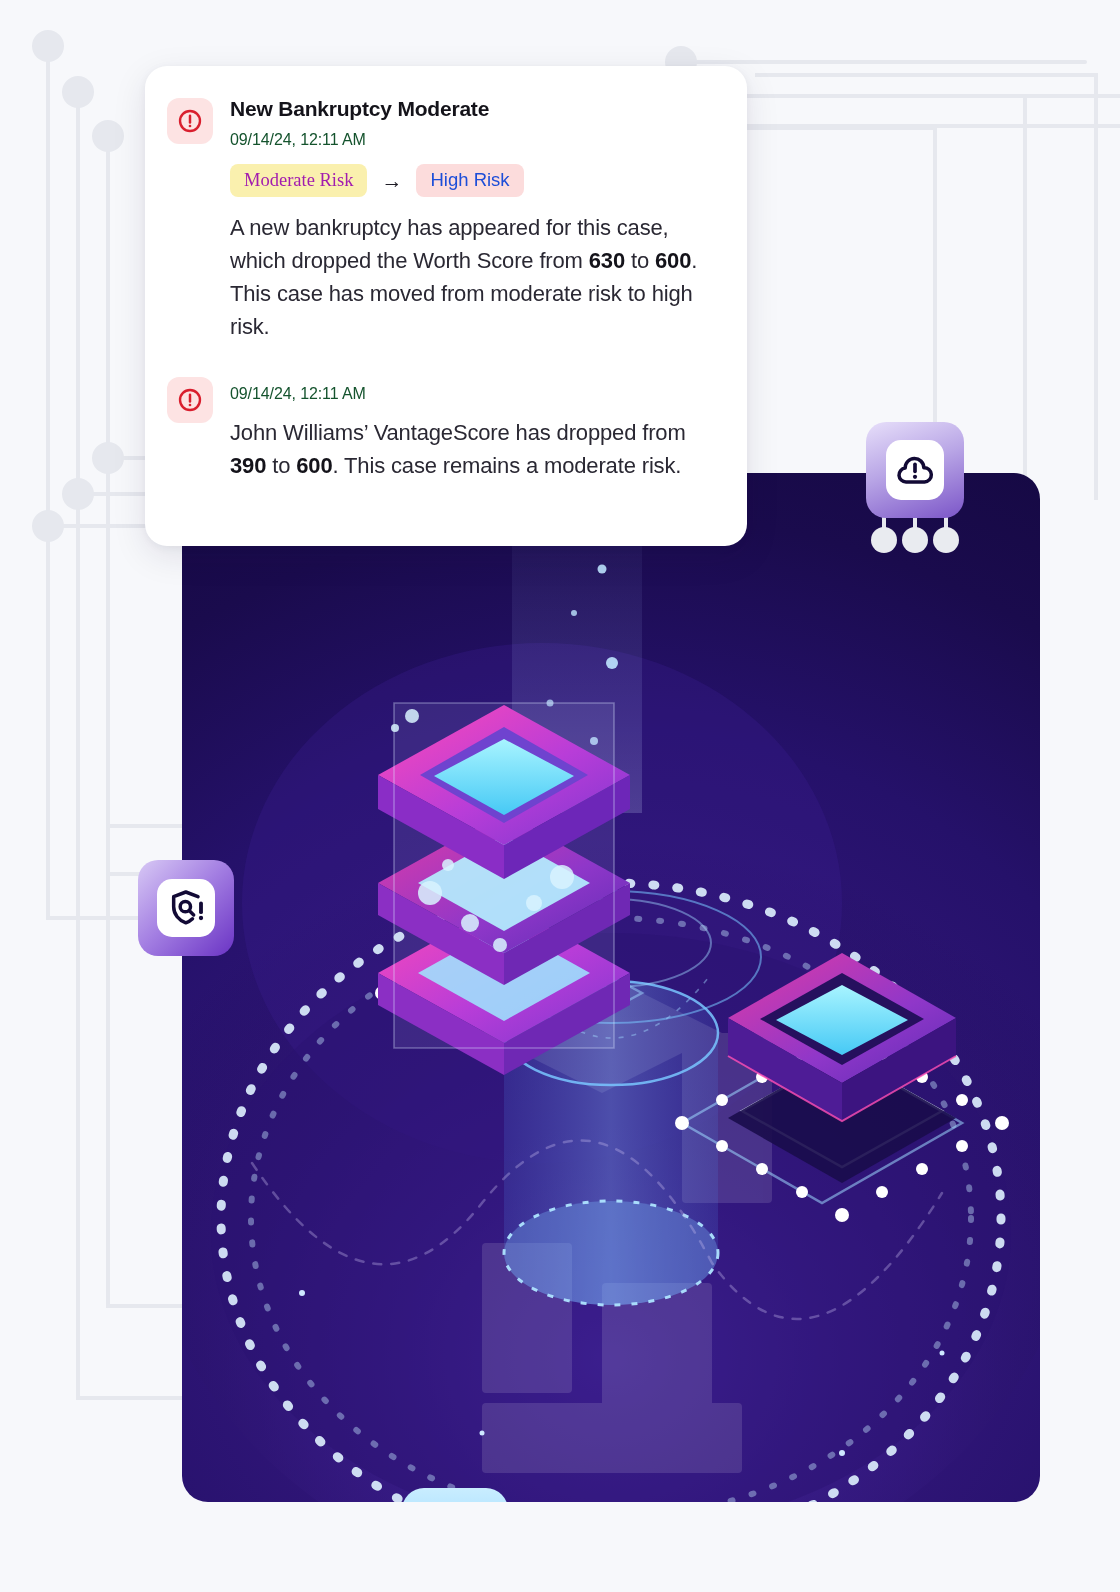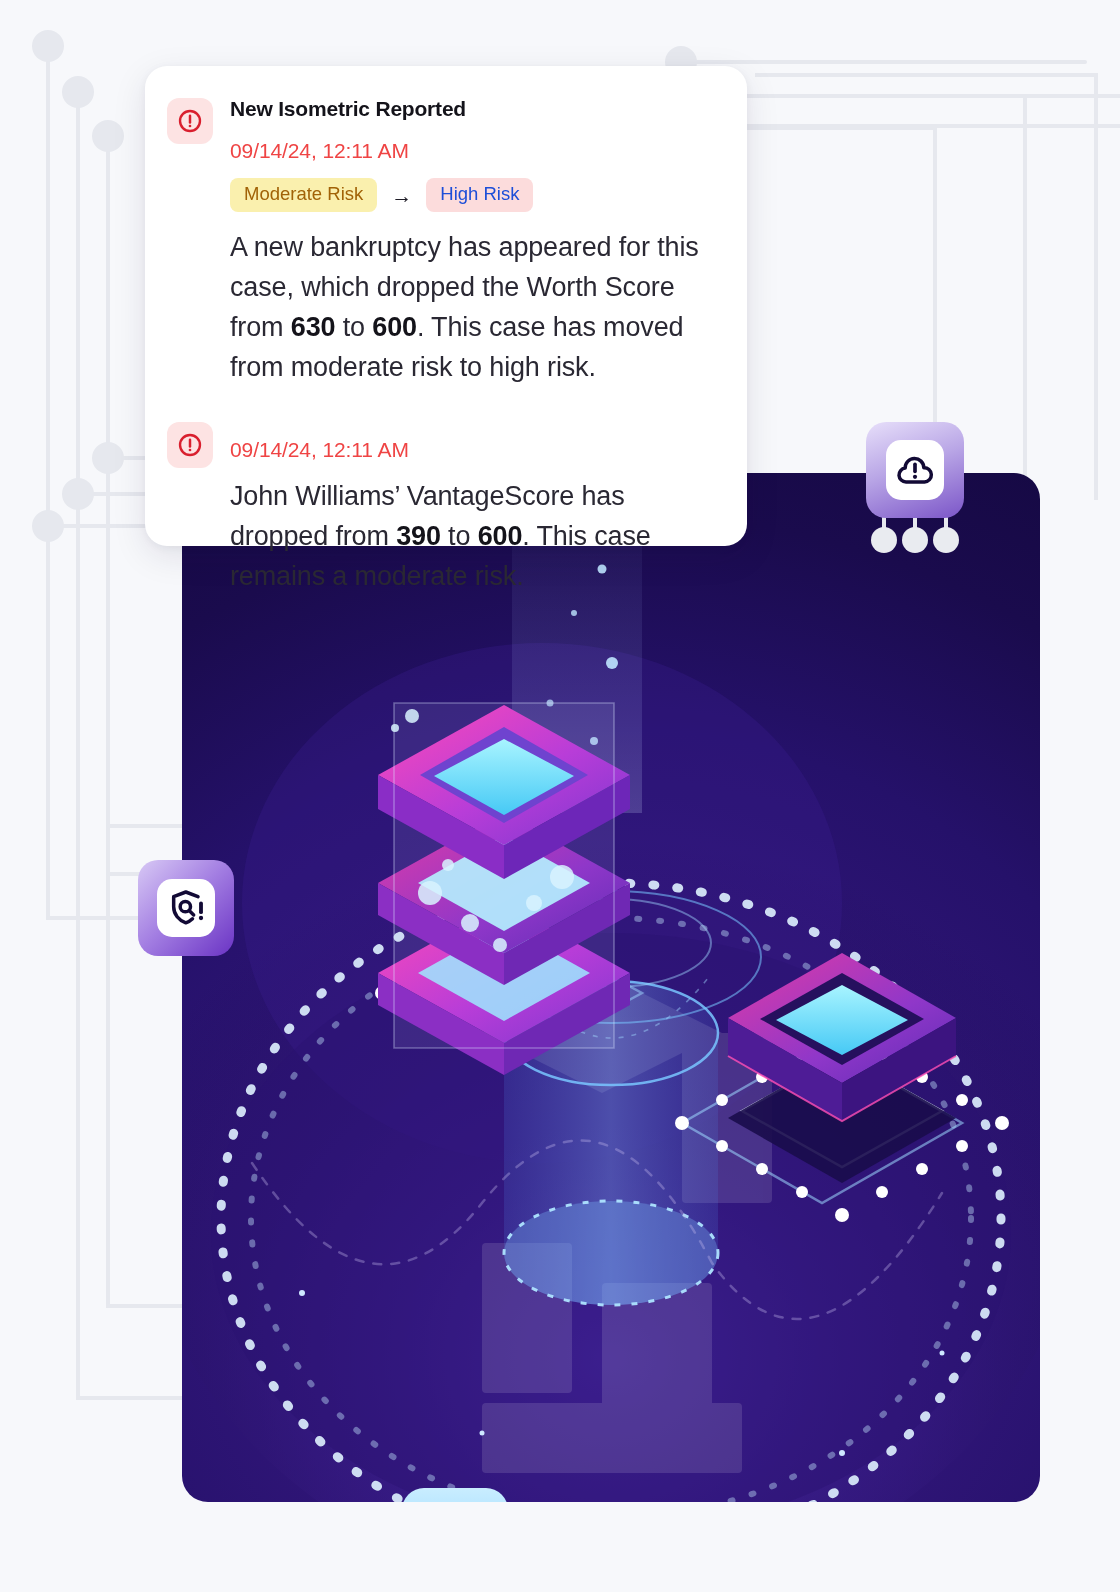--- a/index.html
+++ b/index.html
@@ -38,33 +38,33 @@
     flex: 0 0 auto; width: 46px; height: 46px; border-radius: 12px;
     background: #fde3e3; display: flex; align-items: center; justify-content: center;
     margin-top: 2px;
   }
   .notif-body { flex: 1 1 auto; min-width: 0; }
   .notif-title {
     font-size: 21px; font-weight: 700; color: #14131a;
     letter-spacing: -.2px; line-height: 1.2;
   }
   .notif-time {
-    font-size: 21px; color: #ef4444; margin-top: 17px; line-height: 1.25;
+    font-size: 16px; color: #14532d; margin-top: 9px; line-height: 1.25;
     letter-spacing: -.1px;
   }
   .risk-row { display: flex; align-items: center; gap: 14px; margin-top: 14px; }
   .chip {
     display: inline-block; padding: 5px 14px 6px; border-radius: 8px;
     font-size: 18.5px; font-weight: 500; line-height: 1.2; white-space: nowrap;
   }
-  .chip-moderate { background: #faf0ae; color: #a16207; }
+  .chip-moderate { background: #faf0ae; color: #a21caf; font-family: Liberation Serif, serif; }
   .chip-high { background: #fcdcdc; color: #1d4ed8; }
   .risk-arrow { color: #1e1c26; font-size: 21px; line-height: 1; }
   .notif-text {
-    margin-top: 15px; font-size: 27px; color: #2a2833;
+    margin-top: 15px; font-size: 22px; color: #2a2833;
     line-height: 1.49; letter-spacing: -.15px;
   }
   .notif-text b { font-weight: 700; color: #14131a; }
   .notif-text.tight { margin-top: 13px; }
 
   
   .fbadge { position: absolute; border-radius: 20px; }
   .fbadge .tile {
     position: absolute; background: #fff; border-radius: 15px;
     display: flex; align-items: center; justify-content: center;
@@ -371,21 +371,21 @@
 
     <div class="notif">
       <div class="alert-badge">
         <svg width="26" height="26" viewBox="0 0 24 24" fill="none" aria-hidden="true">
           <circle cx="12" cy="12" r="9.2" stroke="#d91f2e" stroke-width="2.2"></circle>
           <path d="M12 7.2v6.1" stroke="#d91f2e" stroke-width="2.3" stroke-linecap="round"></path>
           <circle cx="12" cy="16.6" r="1.25" fill="#d91f2e"></circle>
         </svg>
       </div>
       <div class="notif-body">
-        <div class="notif-title">New Isometric Reported</div>
+        <div class="notif-title">New Bankruptcy Moderate</div>
         <div class="notif-time">09/14/24, 12:11 AM</div>
         <div class="risk-row">
           <span class="chip chip-moderate">Moderate Risk</span>
           <span class="risk-arrow">→</span>
           <span class="chip chip-high">High Risk</span>
         </div>
         <div class="notif-text">A new bankruptcy has appeared for this case, which dropped the Worth Score from <b>630</b> to <b>600</b>. This case has moved from moderate risk to high risk.</div>
       </div>
     </div>
 

